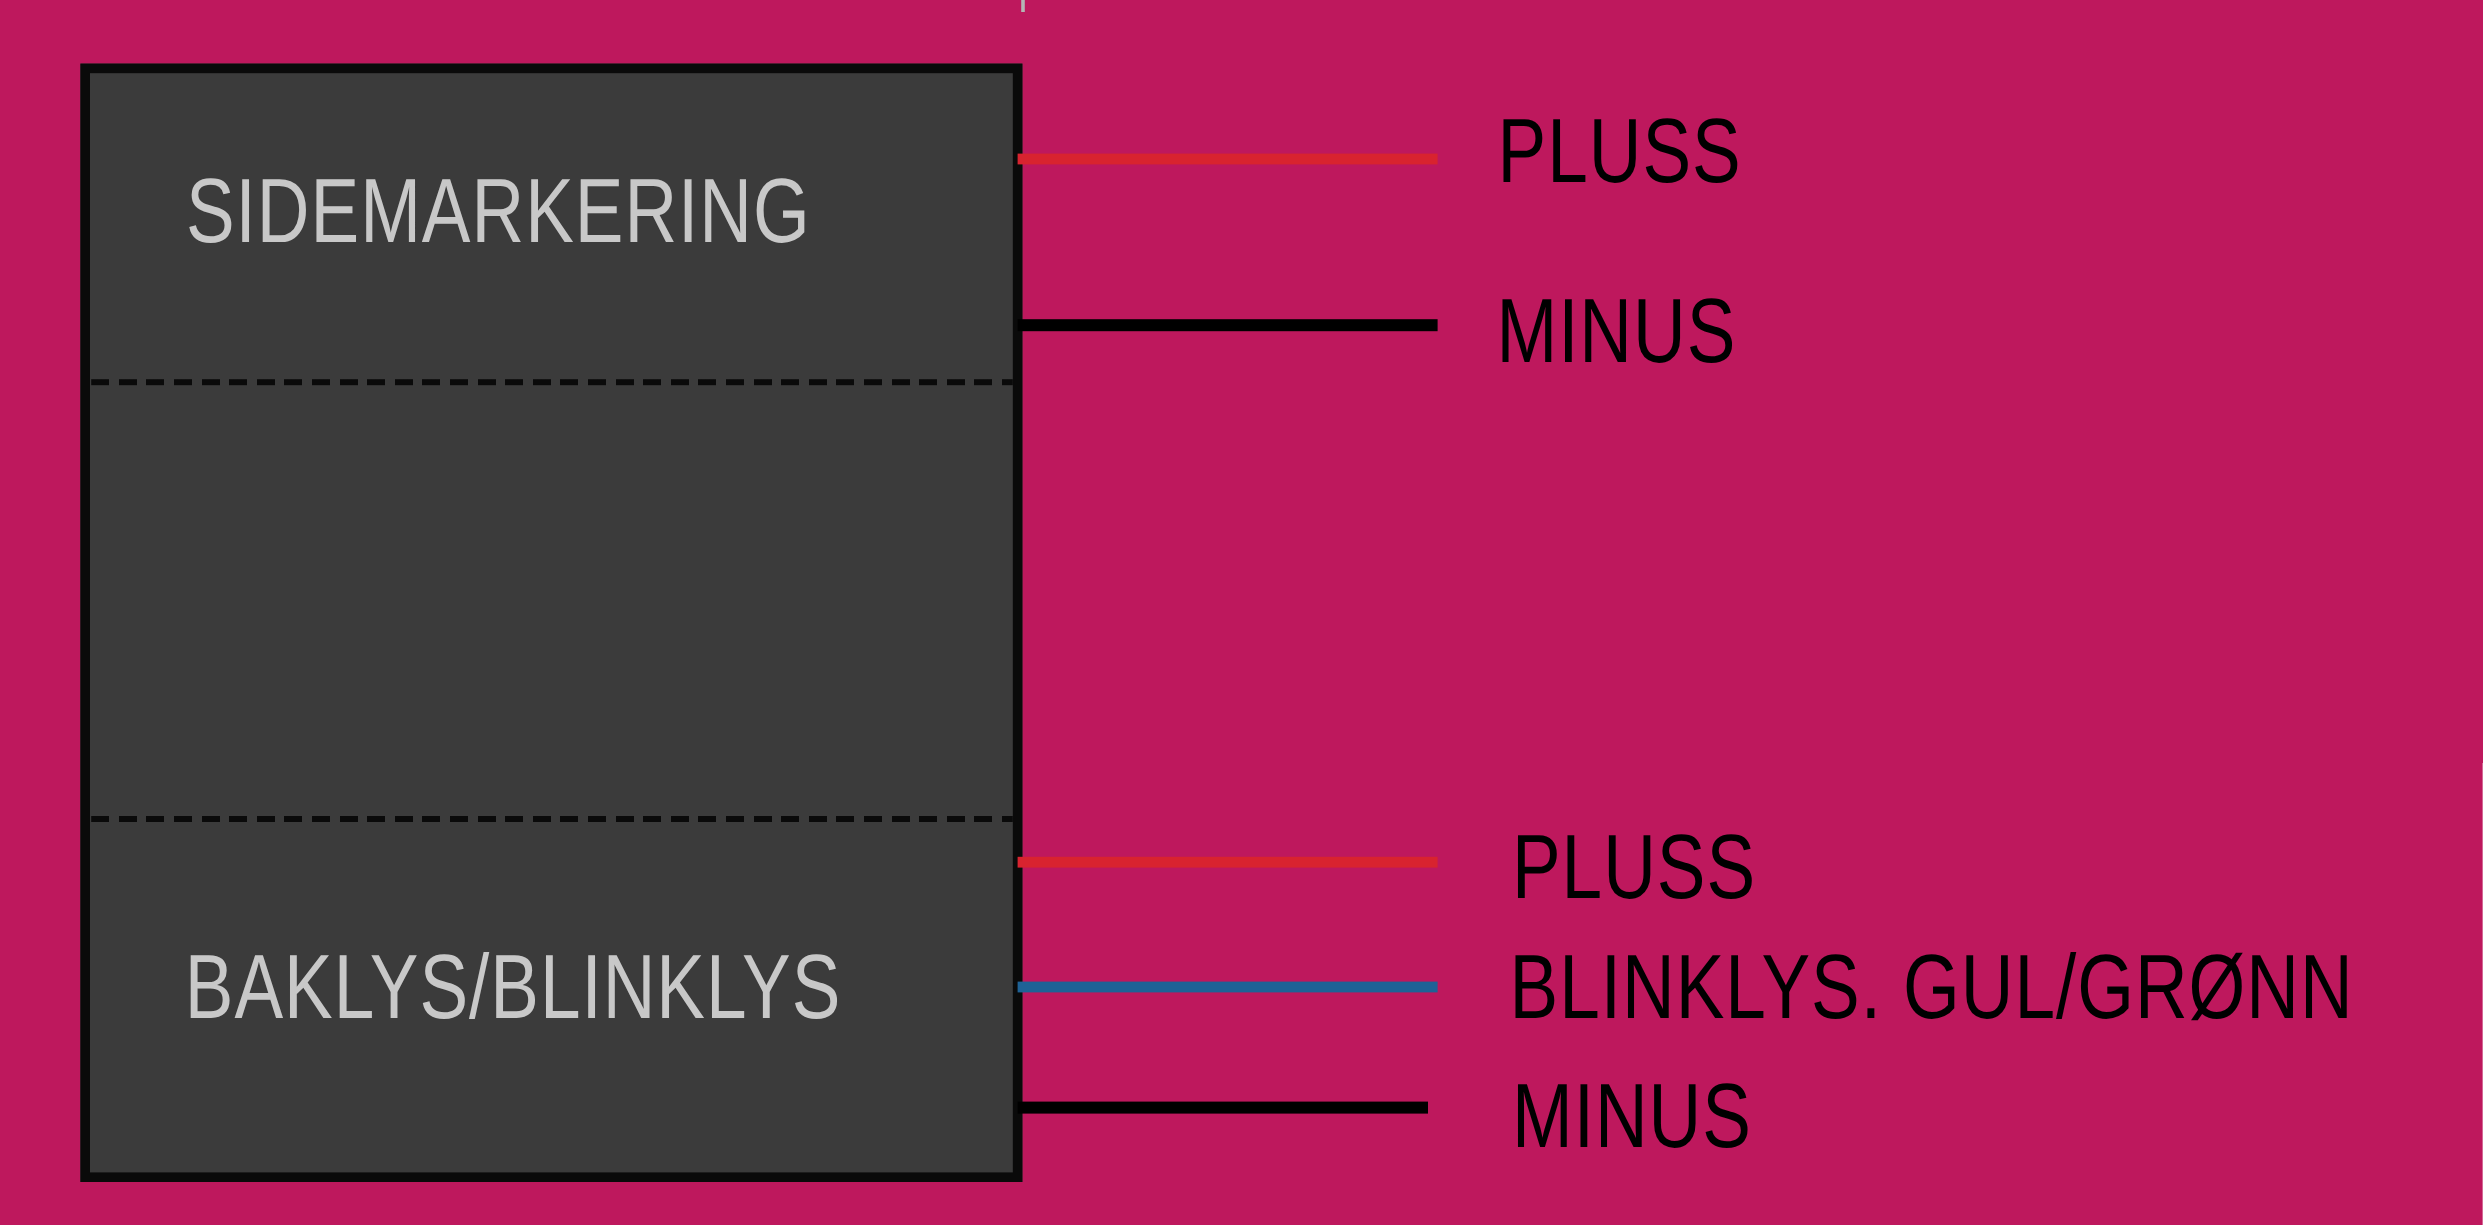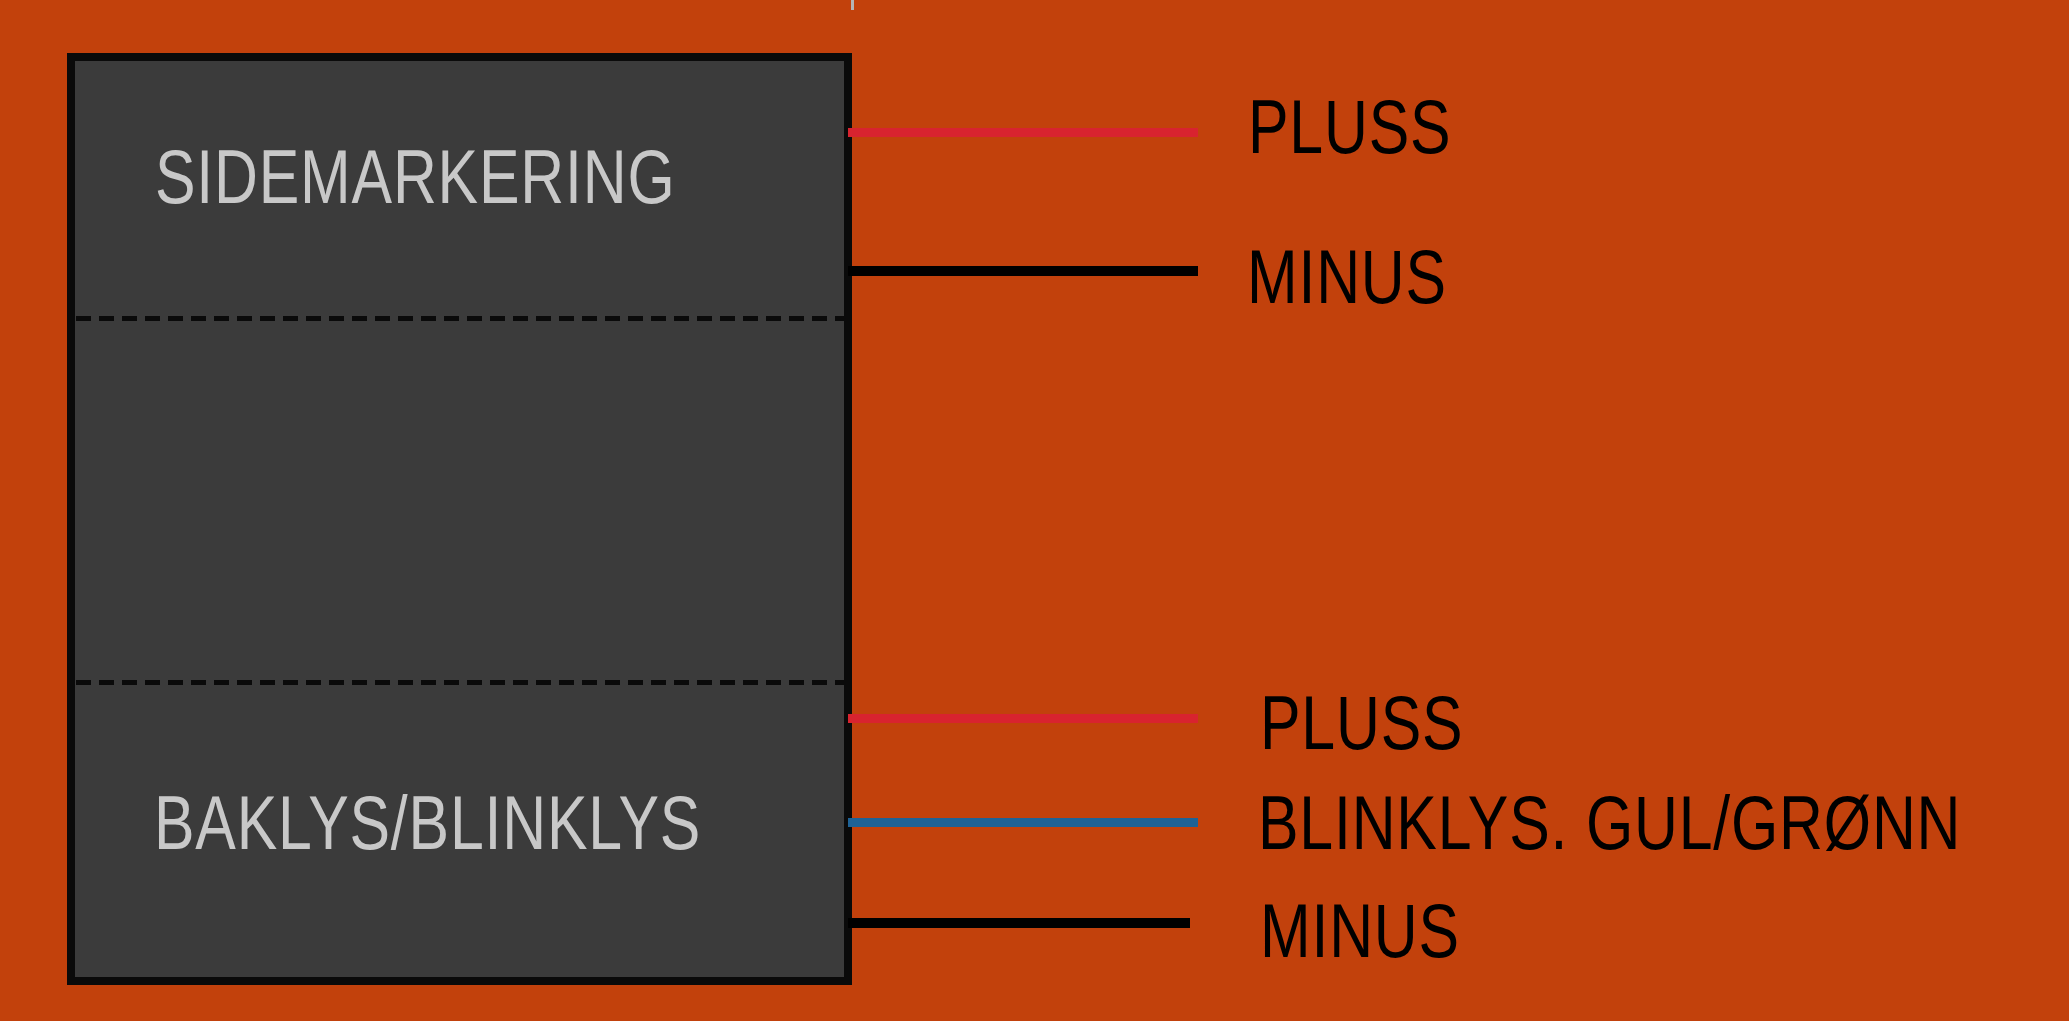--- a/index.html
+++ b/index.html
@@ -71,21 +71,21 @@
     left: 851px;
     top: 0;
     width: 3px;
     height: 10px;
     background: #b5b5b5;
   }
 </style>
 </head>
 <body>
 
-<div class="stage" style="background-color: #c2410c;">
+<div class="stage" style="background-color: #be185d;">
 
   <div class="unit-box" style="background-color: rgb(59, 59, 59);"></div>
 
   <div class="divider divider-top"></div>
   <div class="divider divider-bottom"></div>
 
   <div class="box-label box-label-top" style="color: rgb(200, 200, 200);">SIDEMARKERING</div>
   <div class="box-label box-label-bottom" style="color: rgb(200, 200, 200);">BAKLYS/BLINKLYS</div>
 
   <div class="wire wire-pluss-top" style="background-color: rgb(216, 35, 47);"></div>

